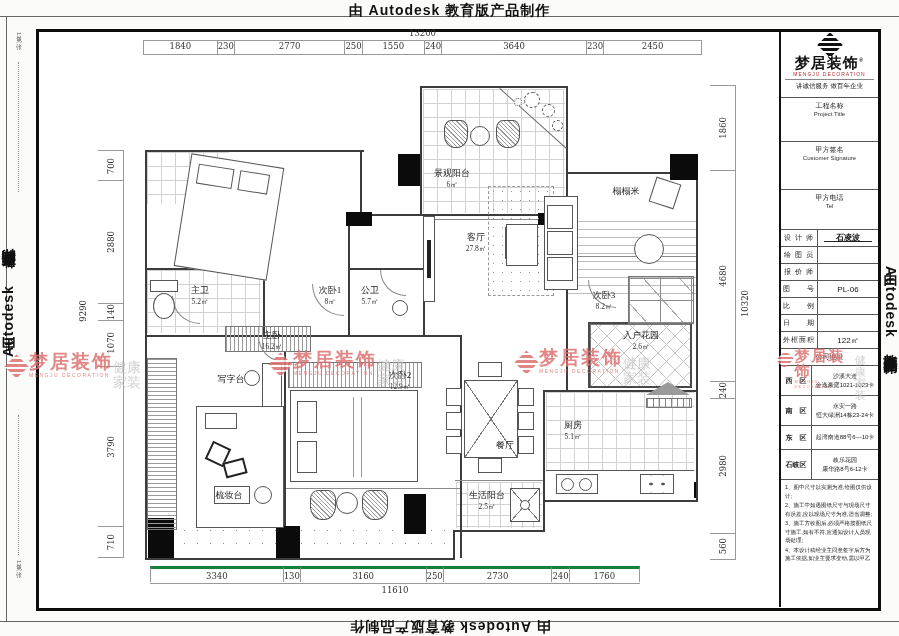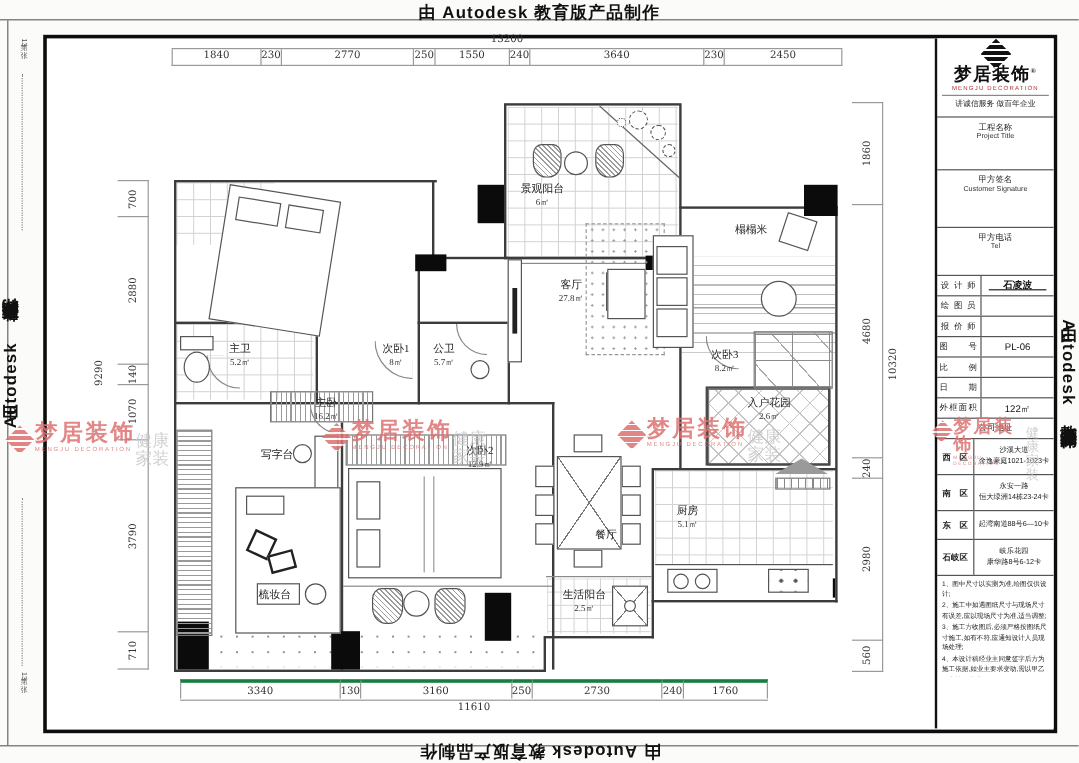--- a/index.html
+++ b/index.html
@@ -298,21 +298,21 @@
   </div>
   <div class="furn" style="left:640px;top:474px;width:34px;height:20px;background-image:radial-gradient(#555 1.5px,transparent 2px);background-size:12px 10px;background-position:4px 4px"></div>
 
   <div class="xbox" style="left:510px;top:488px;width:28px;height:32px">
     <div class="round" style="left:9px;top:11px;width:10px;height:10px"></div>
   </div>
 
   <div class="tri-up" style="left:646px;top:382px"></div>
   <div class="stripbar" style="left:646px;top:398px;width:44px;height:8px"></div>
 
-  <div class="room-label" style="left:452px;top:152px">
+  <div class="room-label" style="left:452px;top:168px">
     <div>景观阳台</div>
       <div class="area">6㎡</div>
     </div>
   <div class="room-label" style="left:626px;top:186px">
     <div>榻榻米</div>
     </div>
   <div class="room-label" style="left:476px;top:232px">
     <div>客厅</div>
       <div class="area">27.8㎡</div>
     </div>

